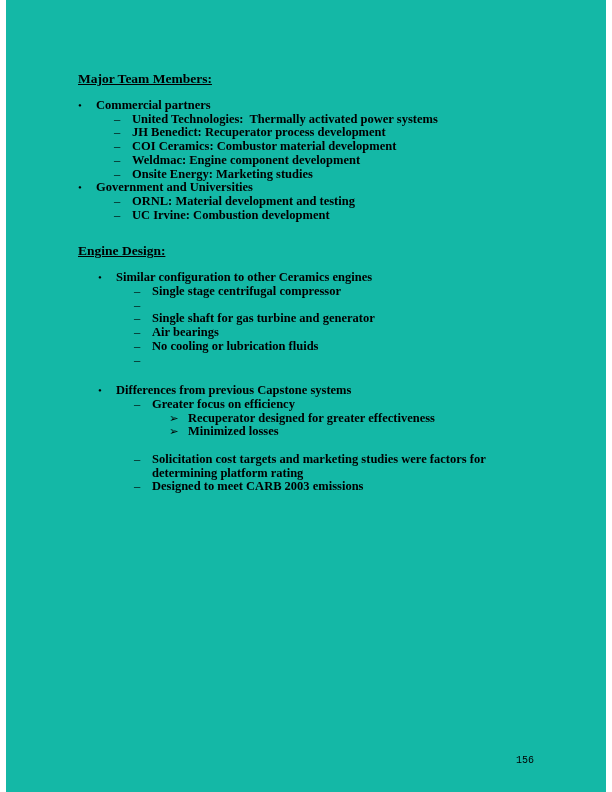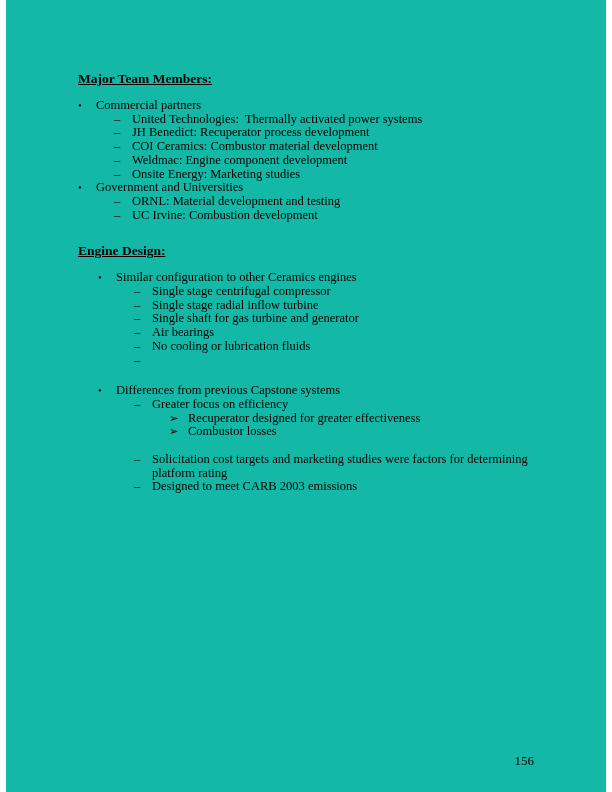--- a/index.html
+++ b/index.html
@@ -38,35 +38,36 @@
     line-height: 13.7px;
     padding-right: 72px;
   }
   .item .marker {
     flex: 0 0 auto;
     width: 18px;
     display: inline-block;
   }
   .item .marker-bullet { font-size: 11px; }
   .item .marker-arrow { font-size: 11.5px; }
-  .item .text { white-space: pre-wrap; }
+  .item .text { white-space: pre-wrap; font-weight: bold; }
   
   .sec0 .l1 { padding-left: 72px; }
   .sec0 .l2 { padding-left: 108px; }
   
   .sec1 .l1 { padding-left: 92px; }
   .sec1 .l2 { padding-left: 128px; }
   .sec1 .l3 { padding-left: 163px; }
   .sec1 .l3 .marker { width: 19px; }
   .footer {
     position: absolute;
     right: 72px;
     bottom: 25px;
-    font-size: 13px;
+    font-size: 10px;
     line-height: 13px;
+    font-family: Liberation Mono, monospace;
   }
 </style>
 </head>
 <body>
 
 <div class="page">
   <main class="content">
       <div class="heading">Major Team Members:</div>
       <div class="block sec0">
         <div class="item l1">
@@ -111,21 +112,20 @@
         <div class="item l1">
           <span class="marker marker-bullet">•</span>
           <span class="text">Similar configuration to other Ceramics engines</span>
         </div>
         <div class="item l2">
           <span class="marker marker-dash">–</span>
           <span class="text">Single stage centrifugal compressor</span>
         </div>
         <div class="item l2">
           <span class="marker marker-dash">–</span>
-          <span class="text">Single stage radial inflow turbine</span>
         </div>
         <div class="item l2">
           <span class="marker marker-dash">–</span>
           <span class="text">Single shaft for gas turbine and generator</span>
         </div>
         <div class="item l2">
           <span class="marker marker-dash">–</span>
           <span class="text">Air bearings</span>
         </div>
         <div class="item l2">
@@ -144,21 +144,21 @@
         <div class="item l2">
           <span class="marker marker-dash">–</span>
           <span class="text">Greater focus on efficiency</span>
         </div>
         <div class="item l3">
           <span class="marker marker-arrow">➢</span>
           <span class="text">Recuperator designed for greater effectiveness</span>
         </div>
         <div class="item l3">
           <span class="marker marker-arrow">➢</span>
-          <span class="text">Combustor losses</span>
+          <span class="text">Minimized losses</span>
         </div>
       </div>
       <div class="block sec1 last-block">
         <div class="item l2">
           <span class="marker marker-dash">–</span>
           <span class="text">Solicitation cost targets and marketing studies were factors for determining platform rating</span>
         </div>
         <div class="item l2">
           <span class="marker marker-dash">–</span>
           <span class="text">Designed to meet CARB 2003 emissions</span>

